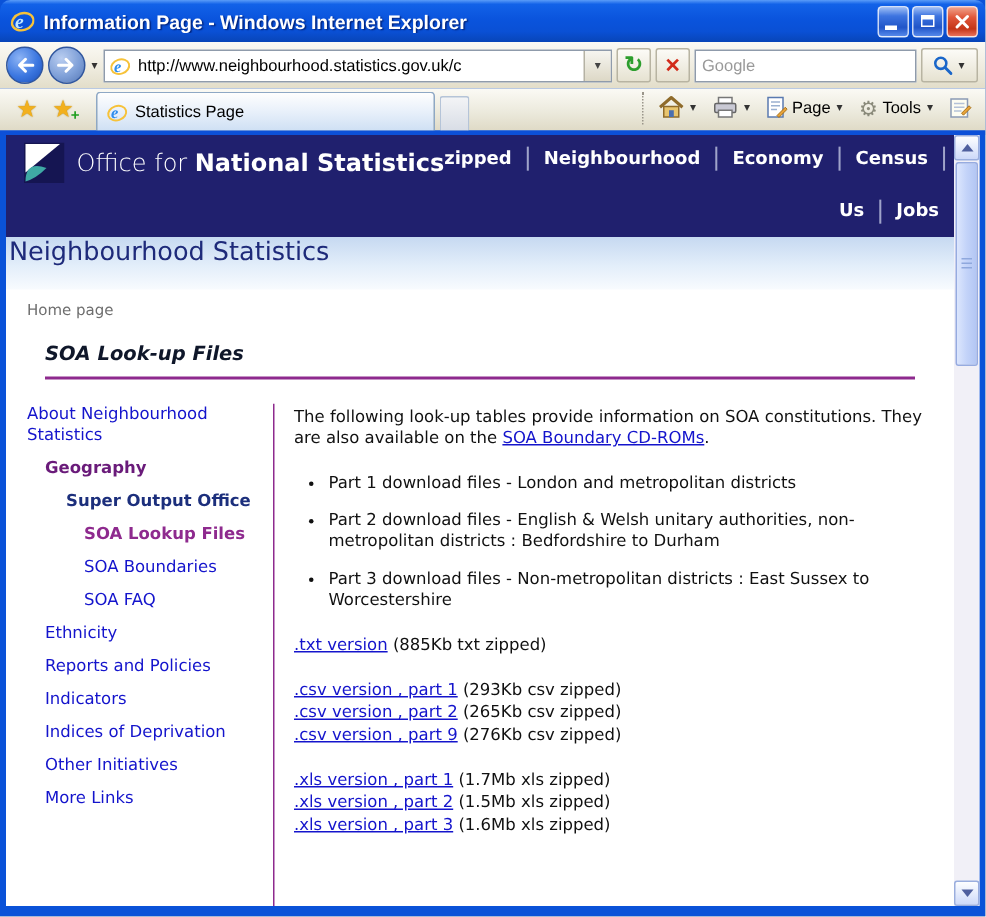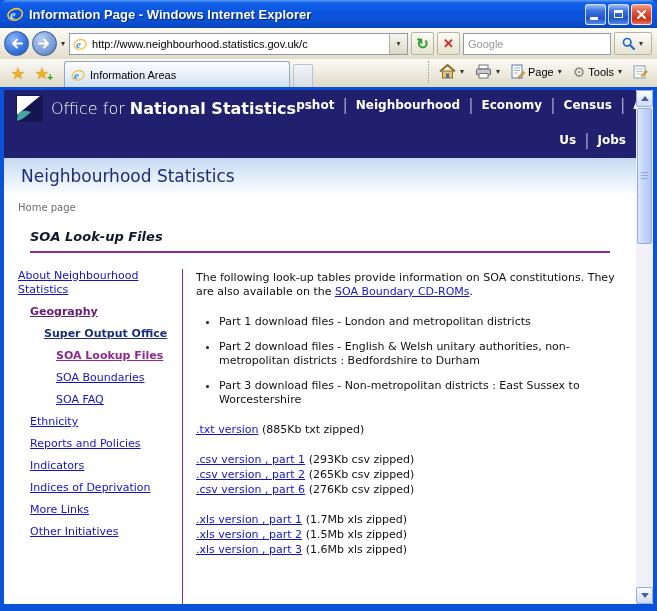--- a/index.html
+++ b/index.html
@@ -77,33 +77,33 @@
   .onshead{background:#20206e;color:#fff;padding:5px 10px 7px 12px;flex:0 0 auto;}
   .onsrow1{display:flex;align-items:flex-start;}
   .brand{display:flex;align-items:center;gap:8px;}
   .brand .b1{font-size:16px;font-weight:300;white-space:nowrap;}
   .brand .b2{font-size:16px;font-weight:bold;white-space:nowrap;margin-left:-3px;}
   .onsnav{margin-left:auto;display:flex;align-items:center;white-space:nowrap;}
   .onsnav .nitem{font-size:12px;font-weight:bold;color:#fff;cursor:pointer;}
   .onsnav .nsep{color:#9fa3c9;margin:0 8px;font-weight:normal;}
   .onsrow2{display:flex;justify-content:flex-end;align-items:center;margin-top:8px;padding-bottom:2px;}
   
-  .banner{height:35px;display:flex;align-items:center;padding-left:17px;flex:0 0 auto;
+  .banner{height:35px;display:flex;align-items:flex-start;padding-left:2px;flex:0 0 auto;
     background:linear-gradient(180deg,#c6d9f1 0%,#e3eefa 55%,#f8fbfe 100%);}
   .banner .btitle{font-size:17px;color:#1e2a7a;}
   .breadcrumb{padding:9px 0 0 14px;font-size:10px;color:#6e6e6e;flex:0 0 auto;}
   .titleblock{margin:16px 26px 0 26px;flex:0 0 auto;}
   .titleblock .ptitle{color:#0f172a;font-weight:bold;font-size:13px;font-style:italic;}
   .titleblock .prule{height:2px;background:#8e2a8e;margin-top:7px;}
   
   .columns{display:flex;flex:1;margin-top:16px;overflow:hidden;}
   .sidebar{width:178px;flex:0 0 auto;font-size:11px;line-height:14px;}
   .snav{list-style:none;margin:0;padding:0;}
   .snav li{margin-bottom:8px;}
-  .snav a{text-decoration:underline;cursor:pointer;display:block;}
+  .snav a{cursor:pointer;display:block;}
   .lv0{padding-left:14px;} .lv1{padding-left:26px;} .lv2{padding-left:40px;} .lv3{padding-left:52px;}
   .lnk{color:#1414cc;} 
   .visited{color:#6a1b7a;font-weight:bold;}
   .navybold{color:#1c2f7c;font-weight:bold;}
   .current{color:#8e2a8e;font-weight:bold;}
   .vdivider{width:1px;background:#8e2a8e;flex:0 0 auto;}
   .main{flex:1;padding:2px 10px 0 13px;font-size:11px;color:#111;line-height:14px;overflow:hidden;}
   .main a{color:#1414cc;text-decoration:underline;cursor:pointer;}
   .intro{max-width:447px;margin:0;}
   .blist{margin:16px 0 0 0;padding-left:23px;max-width:450px;}
@@ -207,21 +207,21 @@
       <span class="star-glyph">★</span>
       <span class="star-plus">+</span>
     </span>
     <div class="tab">
       <span>
         <svg width="14" height="14" viewBox="0 0 16 16">
           <ellipse cx="8" cy="8.5" rx="7" ry="5.4" fill="none" stroke="#f6c23a" stroke-width="1.5" transform="rotate(-18 8 8)"></ellipse>
           <text x="3.4" y="12.3" font-family="Liberation Serif,serif" font-style="italic" font-weight="bold" font-size="12.5" fill="#2e8ded">e</text>
         </svg>
       </span>
-      <span class="tlabel">Information Areas</span>
+      <span class="tlabel">Statistics Page</span>
     </div>
     <span class="tabstub"></span>
     <div class="cmds">
       <span class="dotsep"></span>
       <span class="cmdbtn">
         <svg width="17" height="15" viewBox="0 0 17 15">
           <path d="M1 7.5 L8.5 1 L16 7.5" fill="none" stroke="#8f6b2a" stroke-width="2" stroke-linejoin="round"></path>
           <rect x="3.5" y="7" width="10" height="7" fill="#e8c56f" stroke="#8f6b2a" stroke-width="1"></rect>
           <rect x="7" y="9.5" width="3.2" height="4.5" fill="#4a6fb0"></rect>
         </svg>
@@ -269,21 +269,21 @@
               <svg width="27" height="27" viewBox="0 0 27 27">
                 <rect x="0" y="0" width="27" height="27" fill="#151552"></rect>
                 <polygon points="1,1 24,1 1,20" fill="#ffffff"></polygon>
                 <path d="M1 26 Q1 12 15 17 Q8 24 1 26 Z" fill="#3fa9a5"></path>
               </svg>
             </span>
             <span class="b1">Office for</span>
             <span class="b2">National Statistics</span>
           </div>
           <div class="onsnav">
-            <span class="nitem">pshot</span>
+            <span class="nitem">zipped</span>
             <span class="nsep">|</span>
             <span class="nitem">Neighbourhood</span>
             <span class="nsep">|</span>
             <span class="nitem">Economy</span>
             <span class="nsep">|</span>
             <span class="nitem">Census</span>
             <span class="nsep">|</span>
             <span class="nitem">About</span>
           </div>
         </div>
@@ -333,24 +333,24 @@
             <li>
                 <a class="lnk lv1">Reports and Policies</a>
               </li>
             <li>
                 <a class="lnk lv1">Indicators</a>
               </li>
             <li>
                 <a class="lnk lv1">Indices of Deprivation</a>
               </li>
             <li>
+                <a class="lnk lv1">Other Initiatives</a>
+              </li>
+            <li>
                 <a class="lnk lv1">More Links</a>
-              </li>
-            <li>
-                <a class="lnk lv1">Other Initiatives</a>
               </li>
           </ul>
         </div>
 
         <div class="vdivider"></div>
 
         <div class="main">
           <p class="intro"><span>The following look-up tables provide information on SOA constitutions. They are also available on the </span><a>SOA Boundary CD-ROMs</a><span>.</span></p>
 
           <ul class="blist">
@@ -360,21 +360,21 @@
           </ul>
 
 
           <div class="filegroup">
             <div class="filerow"><a>.txt version</a> <span class="fileinfo">(885Kb txt zipped)</span></div>
           </div>
 
           <div class="filegroup">
             <div class="filerow"><a>.csv version , part 1</a> <span class="fileinfo">(293Kb csv zipped)</span></div>
             <div class="filerow"><a>.csv version , part 2</a> <span class="fileinfo">(265Kb csv zipped)</span></div>
-            <div class="filerow"><a>.csv version , part 6</a> <span class="fileinfo">(276Kb csv zipped)</span></div>
+            <div class="filerow"><a>.csv version , part 9</a> <span class="fileinfo">(276Kb csv zipped)</span></div>
           </div>
 
           <div class="filegroup">
             <div class="filerow"><a>.xls version , part 1</a> <span class="fileinfo">(1.7Mb xls zipped)</span></div>
             <div class="filerow"><a>.xls version , part 2</a> <span class="fileinfo">(1.5Mb xls zipped)</span></div>
             <div class="filerow"><a>.xls version , part 3</a> <span class="fileinfo">(1.6Mb xls zipped)</span></div>
           </div>
         </div>
       </div>
     </div>

